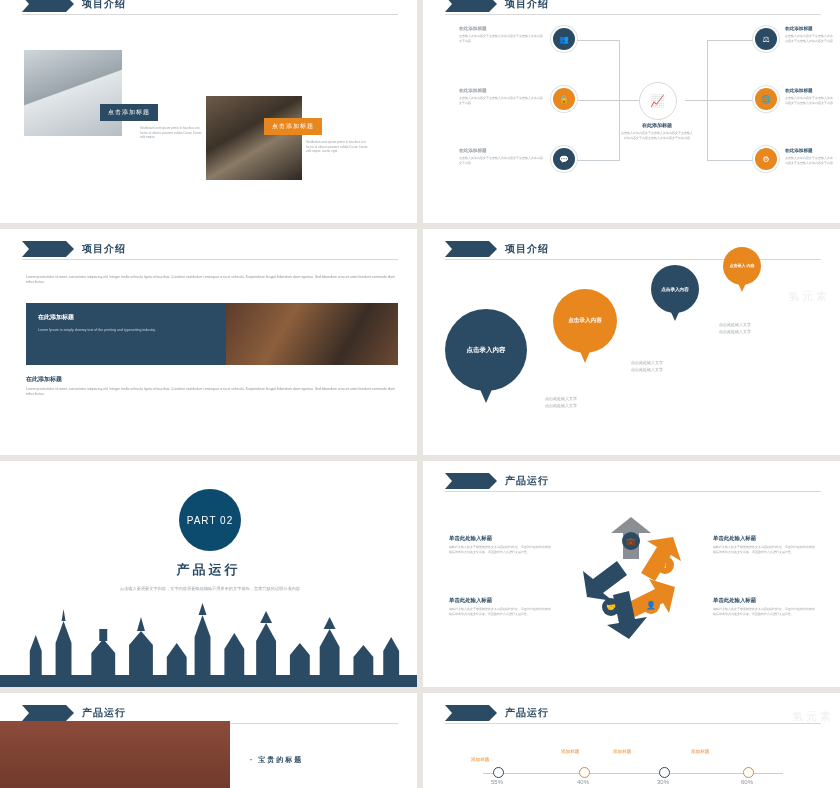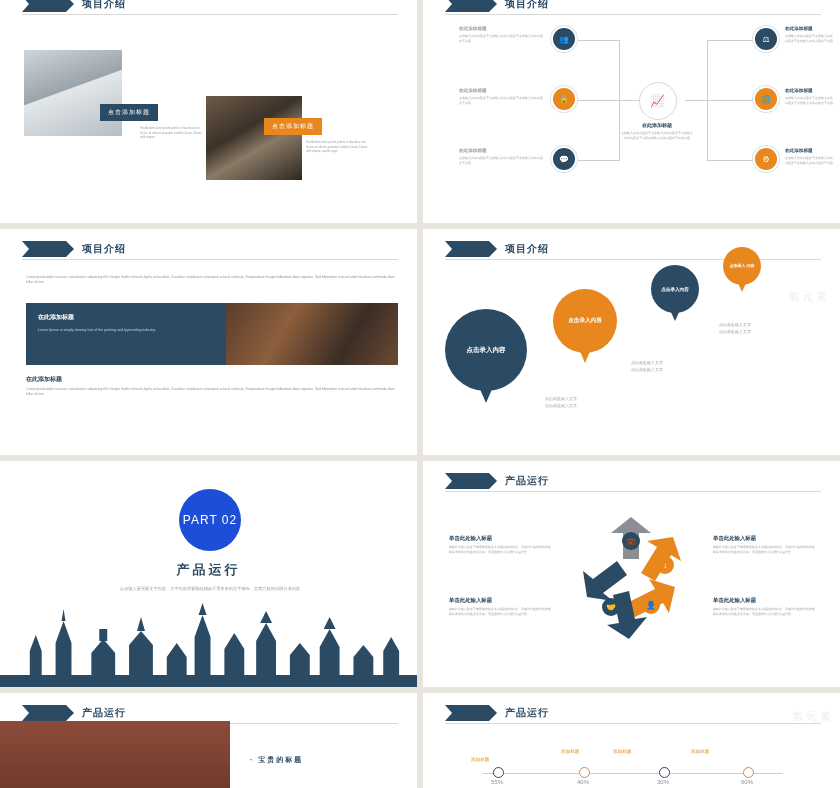--- a/index.html
+++ b/index.html
@@ -37,21 +37,21 @@
 
   
   .circ{position:absolute;border-radius:50%;display:flex;align-items:center;justify-content:center;color:#fff;}
   .c-navy{background:#2b4a63;}
   .c-orange{background:#e8871e;}
   .c-ring{box-shadow:0 0 0 2px #fff,0 0 0 3px #dfe3e6;}
   .lbl-navy{position:absolute;font-size:4.6px;color:#2b4a63;font-weight:bold;}
   .lbl-grey{position:absolute;font-size:4.6px;color:#9aa0a6;font-weight:bold;}
   .ln{position:absolute;background:#c9ced2;}
   
-  .part-circle{position:absolute;width:62px;height:62px;border-radius:50%;background:#1d4ed8;color:#fff;display:flex;align-items:center;justify-content:center;font-size:12px;letter-spacing:1px;}
+  .part-circle{position:absolute;width:62px;height:62px;border-radius:50%;background:#0c4a6e;color:#fff;display:flex;align-items:center;justify-content:center;font-size:10px;letter-spacing:1px;}
   .skyline{position:absolute;left:0;bottom:0;width:100%;height:96px;}
   .wm{position:absolute;color:rgba(0,0,0,0.08);font-size:11px;letter-spacing:3px;}
   .dotlist{position:absolute;font-size:4px;color:#9aa0a6;line-height:7px;}
   .pct{position:absolute;font-size:6px;color:#8d949b;}
   .brick{position:absolute;left:0;top:28px;width:230px;height:70px;
          background:linear-gradient(180deg,#8d4b3a 0%,#6e3a2c 100%);}
 </style>
 </head>
 <body>
 

